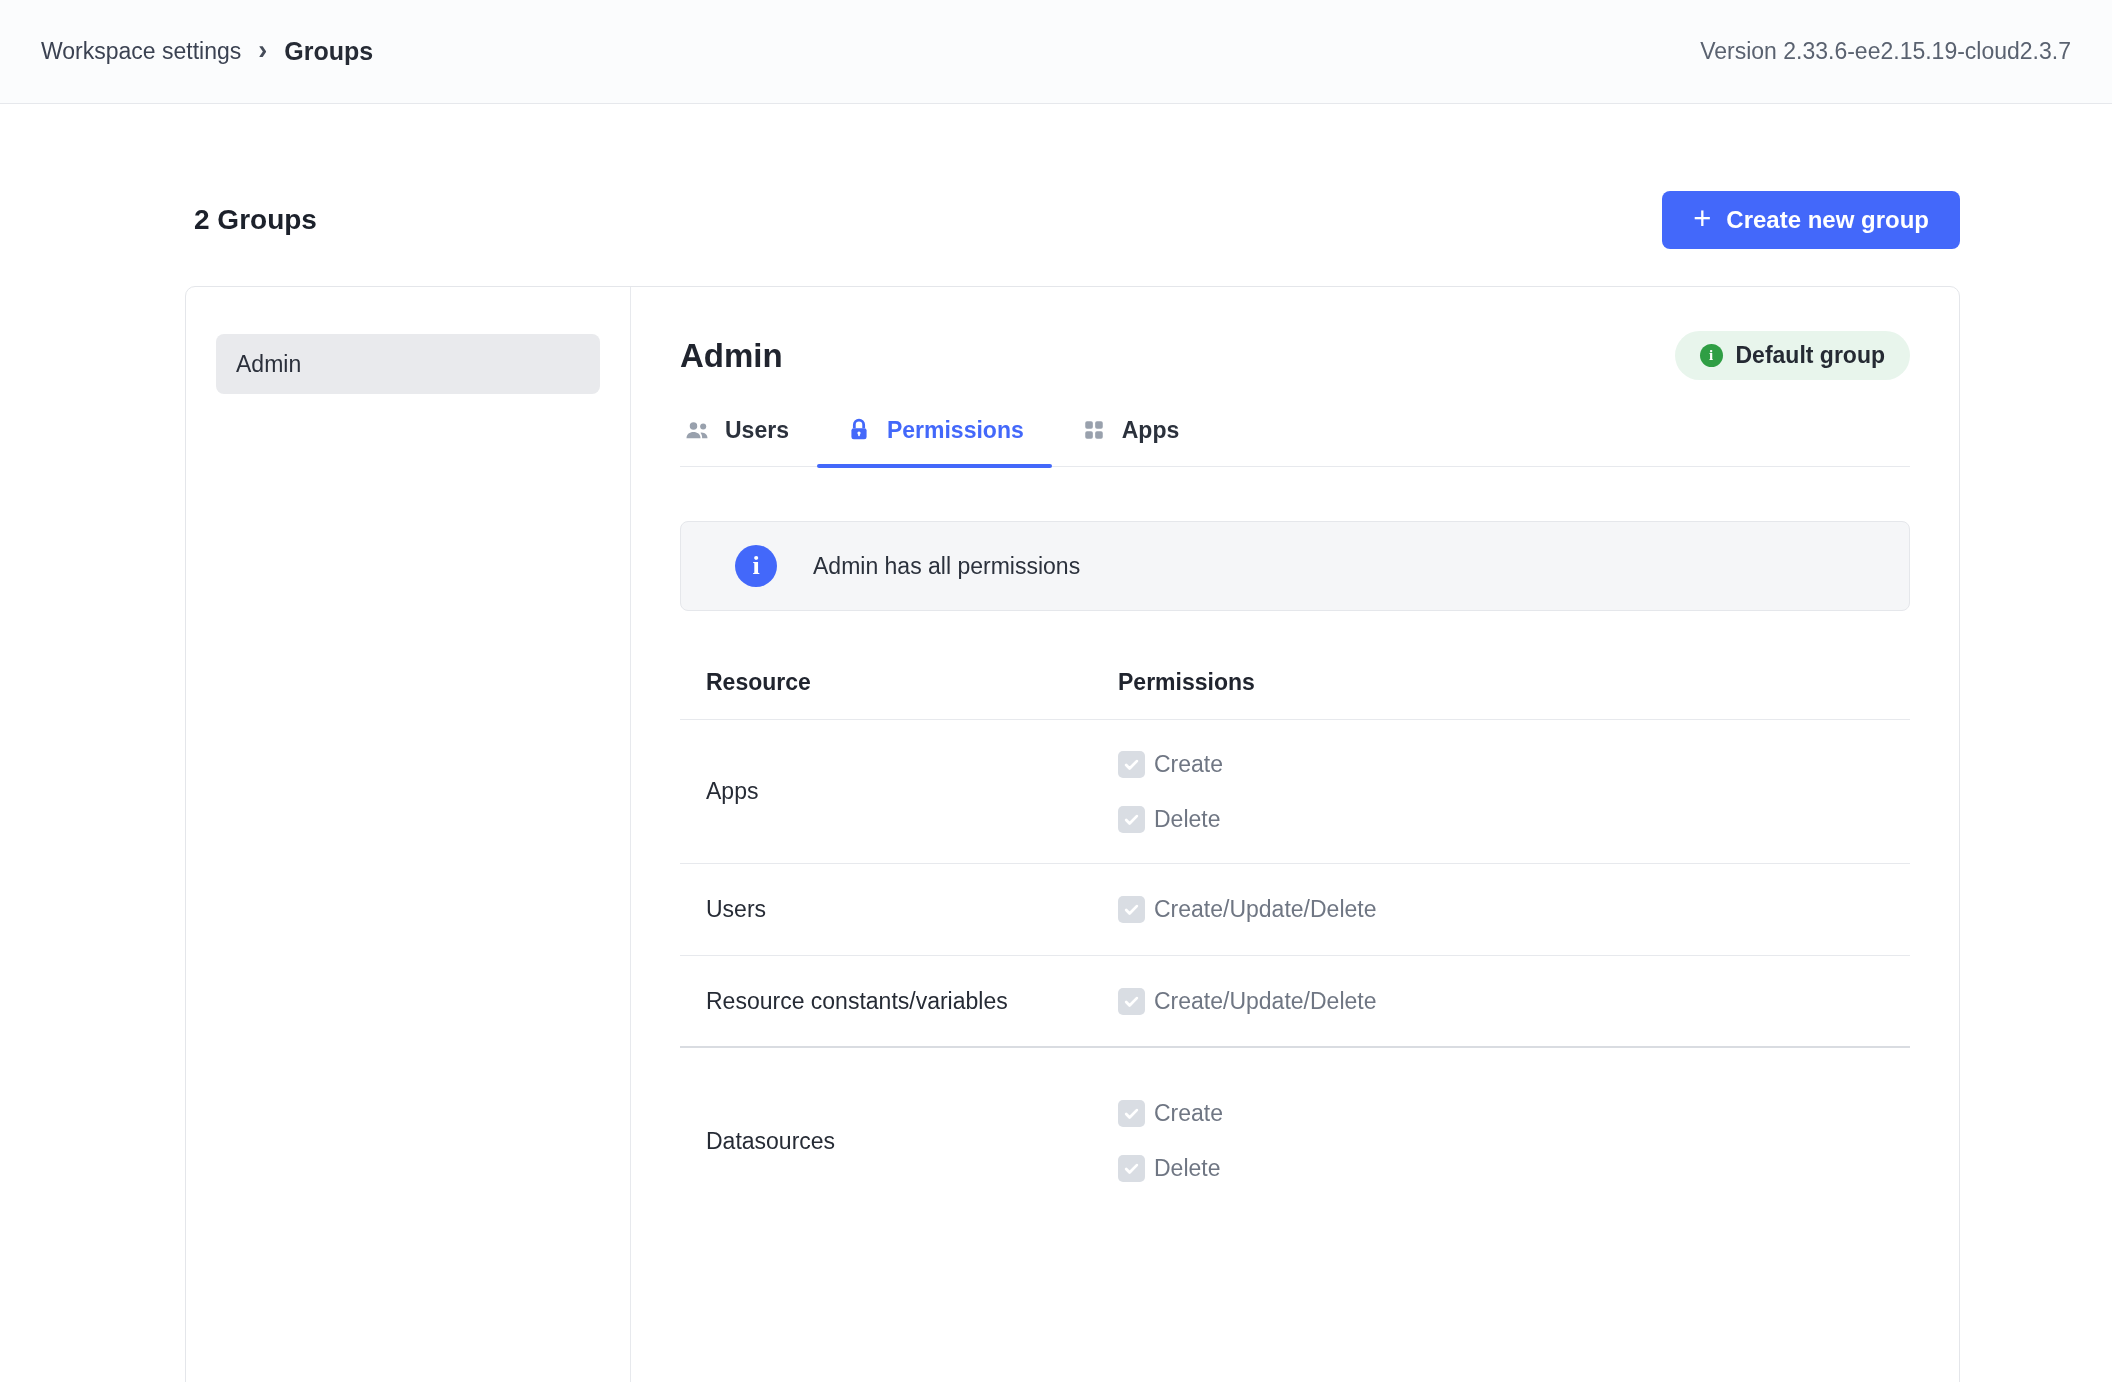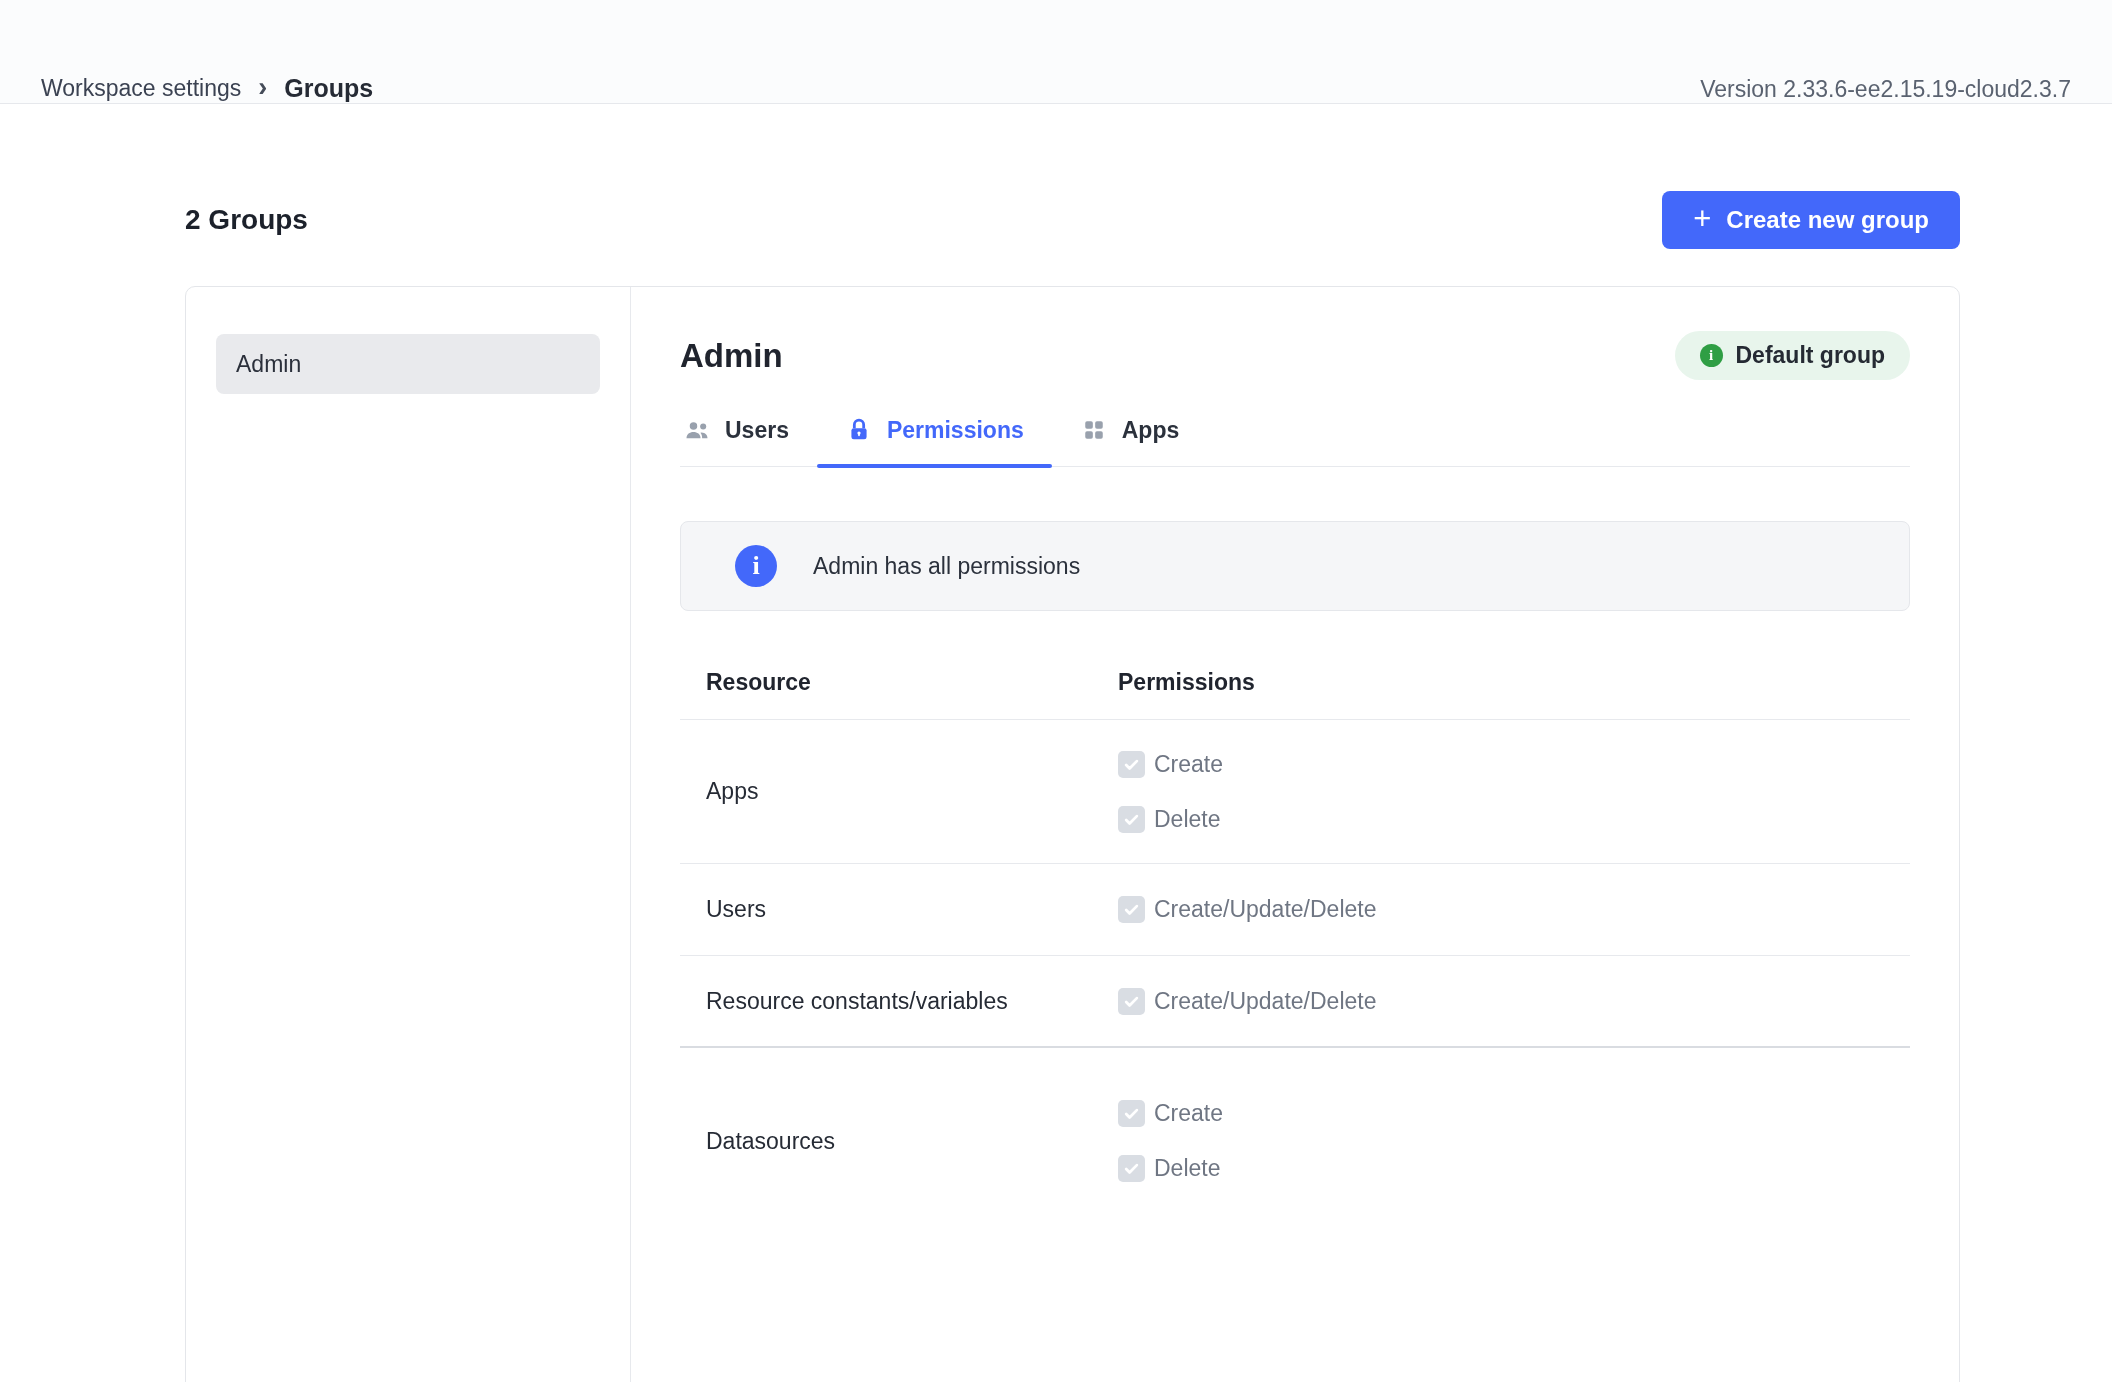--- a/index.html
+++ b/index.html
@@ -7,32 +7,32 @@
   body {
     width: 2112px; height: 1382px; overflow: hidden; position: relative;
     background: #ffffff; color: #1c212b;
     font-family: "Liberation Sans", sans-serif;
   }
 
   
   .topbar {
     position: absolute; top: 0; left: 0; right: 0; height: 104px;
     background: #fbfcfd; border-bottom: 1px solid #e6e8ec;
-    display: flex; align-items: flex-end; justify-content: space-between;
+    display: flex; align-items: center; justify-content: space-between;
     padding: 0 41px;
   }
   .breadcrumb { display: flex; align-items: center; gap: 17px; }
   .crumb-parent { font-size: 23px; color: #3b4252; cursor: pointer; }
   .crumb-chevron { font-size: 27px; color: #454c59; font-weight: 700; line-height: 1; margin-top: -3px; }
   .crumb-current { font-size: 25px; font-weight: 700; color: #262b35; }
   .version { font-size: 23px; color: #5a6270; }
 
   
   .toolbar {
-    position: absolute; top: 191px; left: 185px; right: 152px; height: 58px;
+    position: absolute; top: 191px; left: 194px; right: 152px; height: 58px;
     display: flex; align-items: center; justify-content: space-between; gap: 36px;
   }
   .groups-count { font-size: 28px; font-weight: 600; color: #1c212b; }
   .create-btn {
     height: 58px; padding: 0 31px; border: none; border-radius: 8px;
     background: var(--accent, #4368fa); color: #ffffff;
     font-size: 24px; font-weight: 600; font-family: "Liberation Sans", sans-serif;
     display: flex; align-items: center; gap: 15px; cursor: pointer;
   }
   .plus-glyph { font-size: 31px; font-weight: 400; line-height: 1; margin-top: -3px; }

